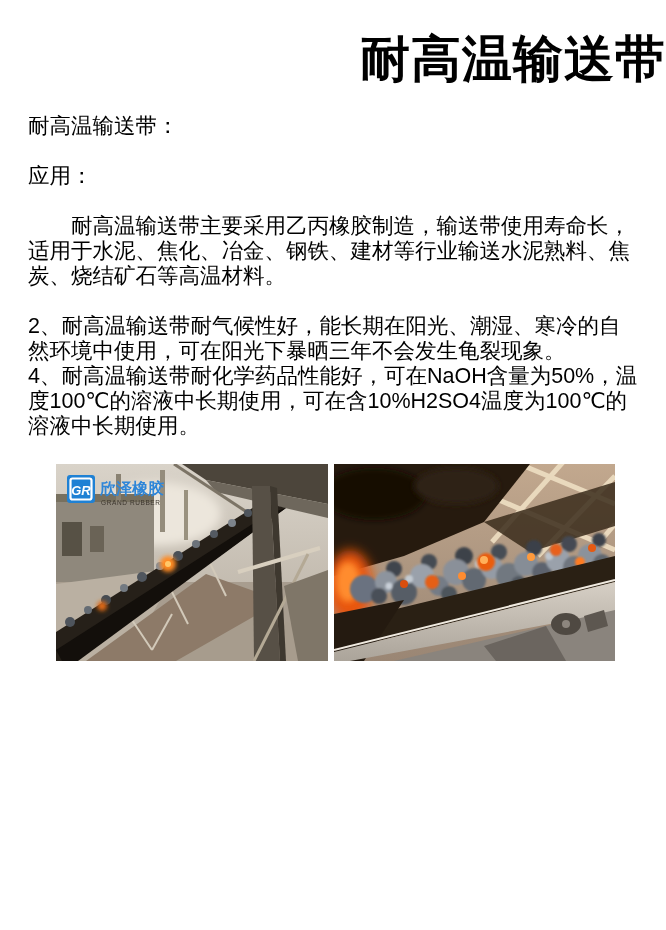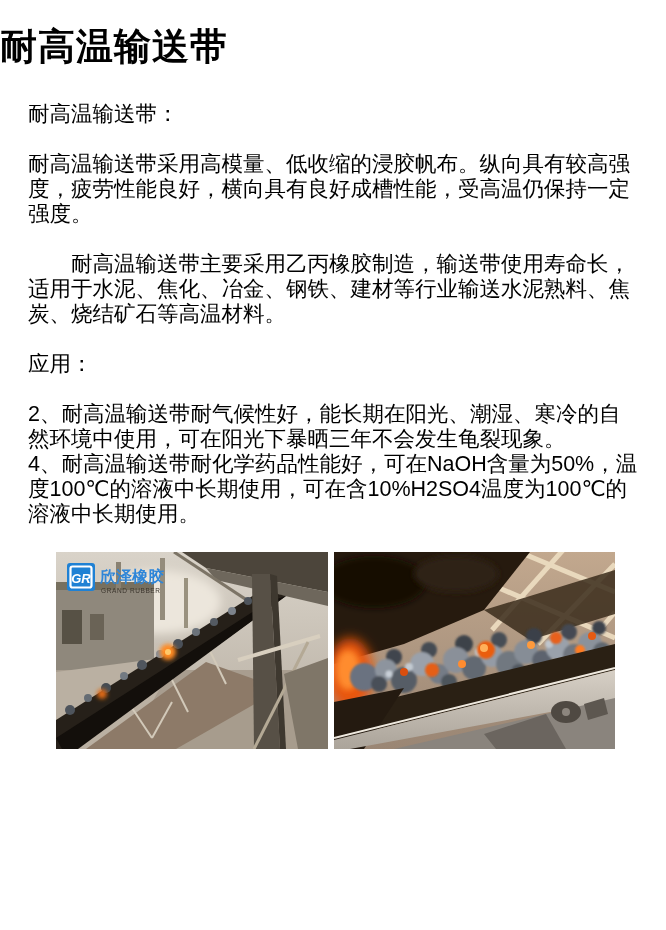--- a/index.html
+++ b/index.html
@@ -6,25 +6,25 @@
   .page{
     position:relative;
     width:666px;height:930px;
     background:#ffffff;
     color:#000;
     font-family:"Liberation Sans","DejaVu Sans",sans-serif;
     overflow:hidden;
   }
   .page-title{
     margin:0;
-    padding:14px 0 0;
-    font-size:37px;
+    padding:26px 0 0;
+    font-size:50px;
     line-height:66px;
     font-weight:700;
-    text-align:left;
+    text-align:right;
     letter-spacing:1px;
     color:#000;
   }
   .content{
     padding:0 26px 0 28px;
     font-size:21.5px;
     line-height:25px;
   }
   .content p{
     margin:0;
@@ -49,23 +49,22 @@
 </style>
 </head>
 <body>
 
 <div class="page">
 
   <h1 class="page-title">耐高温输送带</h1>
 
   <div class="content">
     <p class="blk first">耐高温输送带：</p>
-    <p class="blk">耐高温输送带采用高模量、低收缩的浸胶帆布。纵向具有较高强度，疲劳性能良好，横向具有良好成槽性能，受高温仍保持一定强度。</p>
+    <p class="blk">应用：</p>
     <p class="blk">　　耐高温输送带主要采用乙丙橡胶制造，输送带使用寿命长，适用于水泥、焦化、冶金、钢铁、建材等行业输送水泥熟料、焦炭、烧结矿石等高温材料。</p>
-    <p class="blk">应用：</p>
     <p>2、耐高温输送带耐气候性好，能长期在阳光、潮湿、寒冷的自然环境中使用，可在阳光下暴晒三年不会发生龟裂现象。</p>
     <p>4、耐高温输送带耐化学药品性能好，可在NaOH含量为50%，温度100℃的溶液中长期使用，可在含10%H2SO4温度为100℃的溶液中长期使用。</p>
   </div>
 
   <div class="photos">
 
     <figure class="photo" style="width:272px;margin:0">
       <svg width="272" height="197" viewBox="0 0 272 197">
         <defs>
           <linearGradient id="lg-sky" x1="0" y1="0" x2="0" y2="1">

